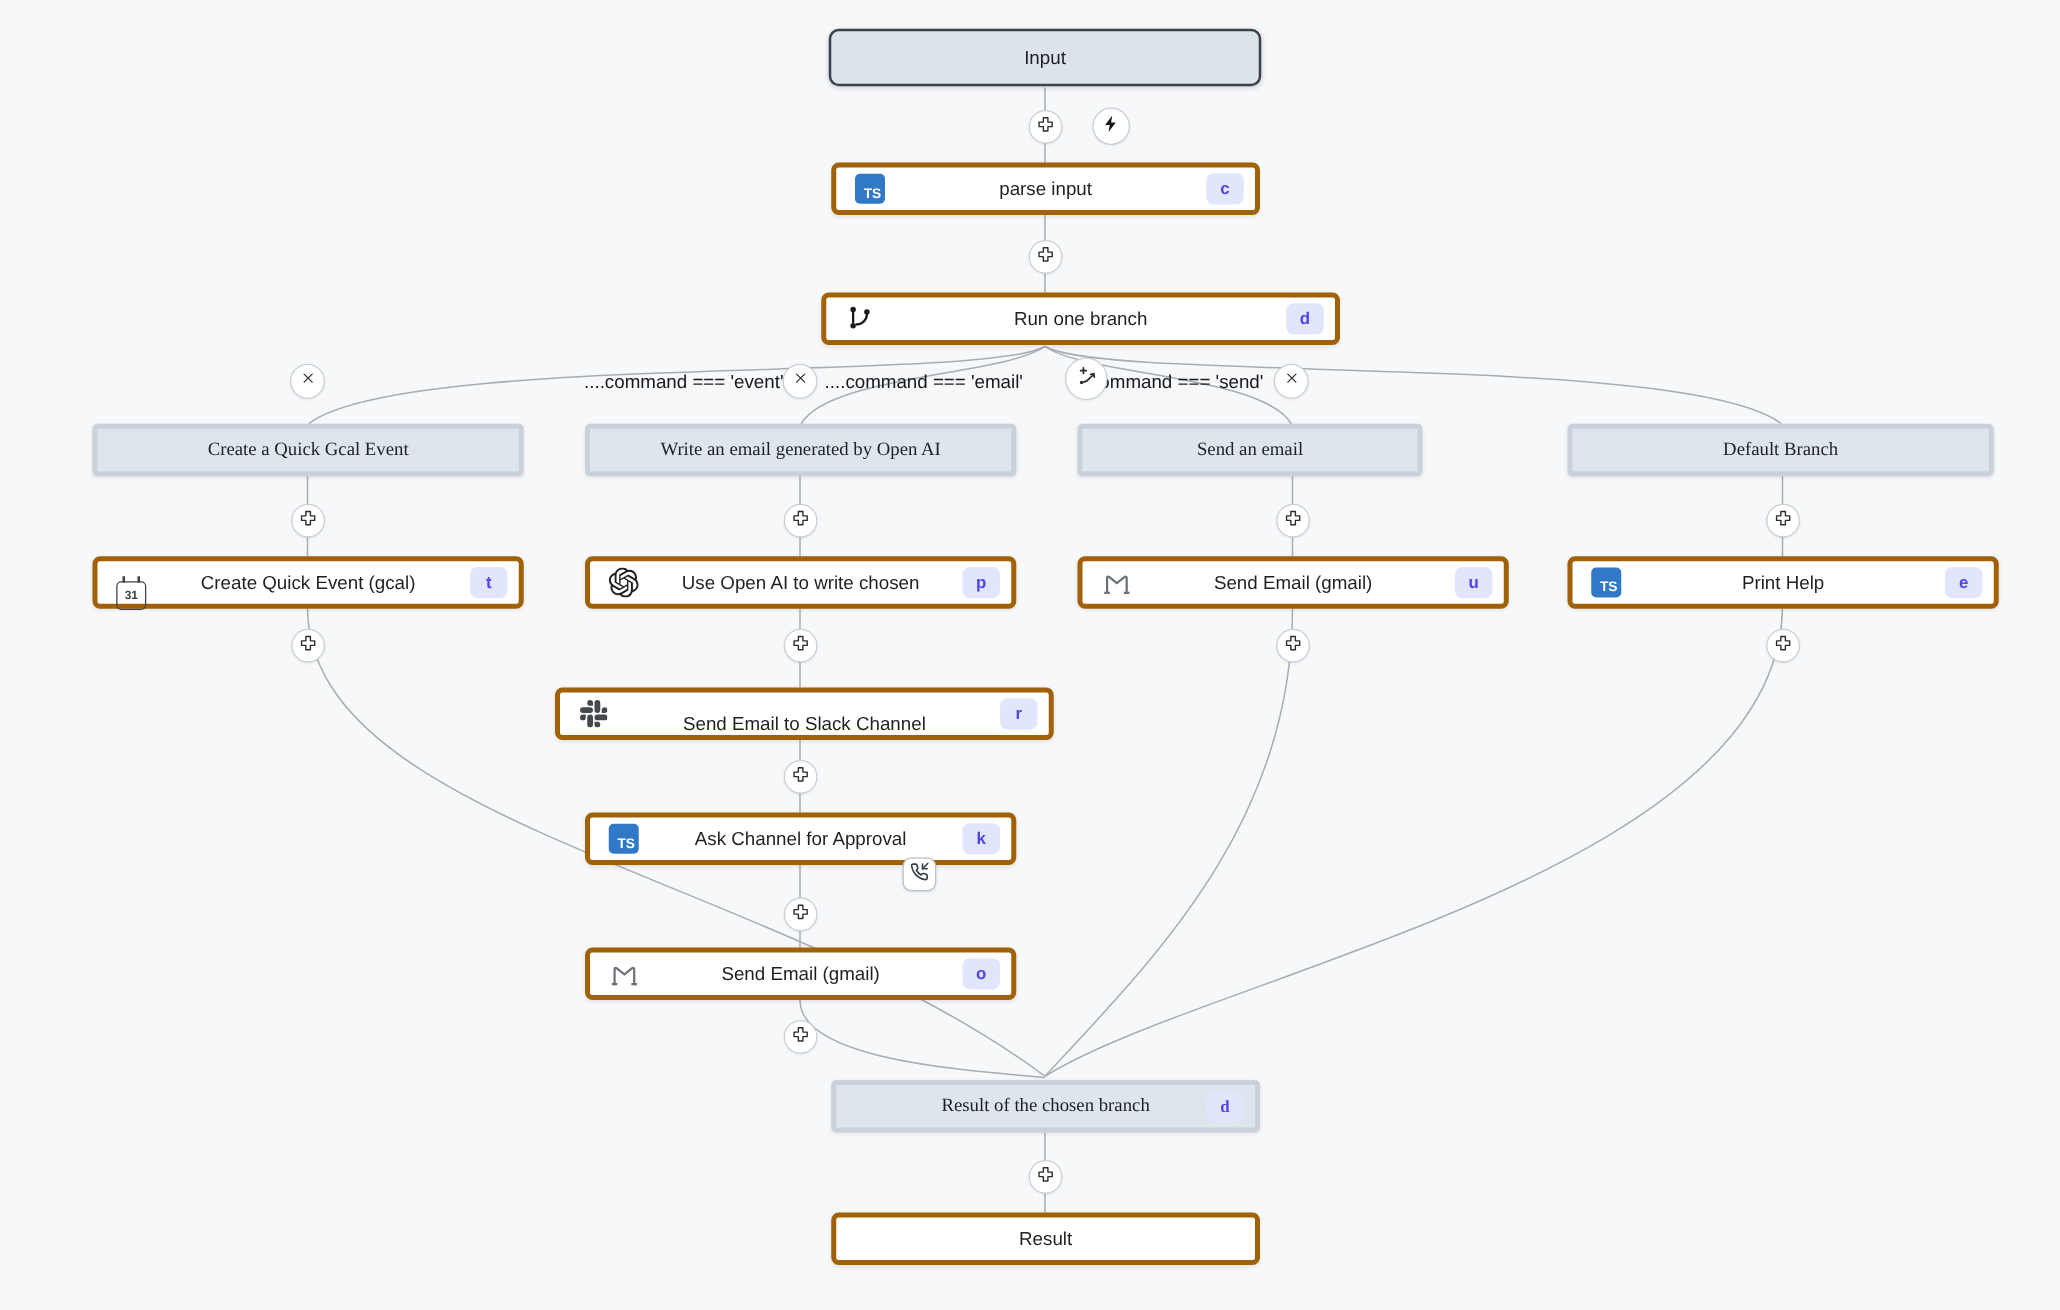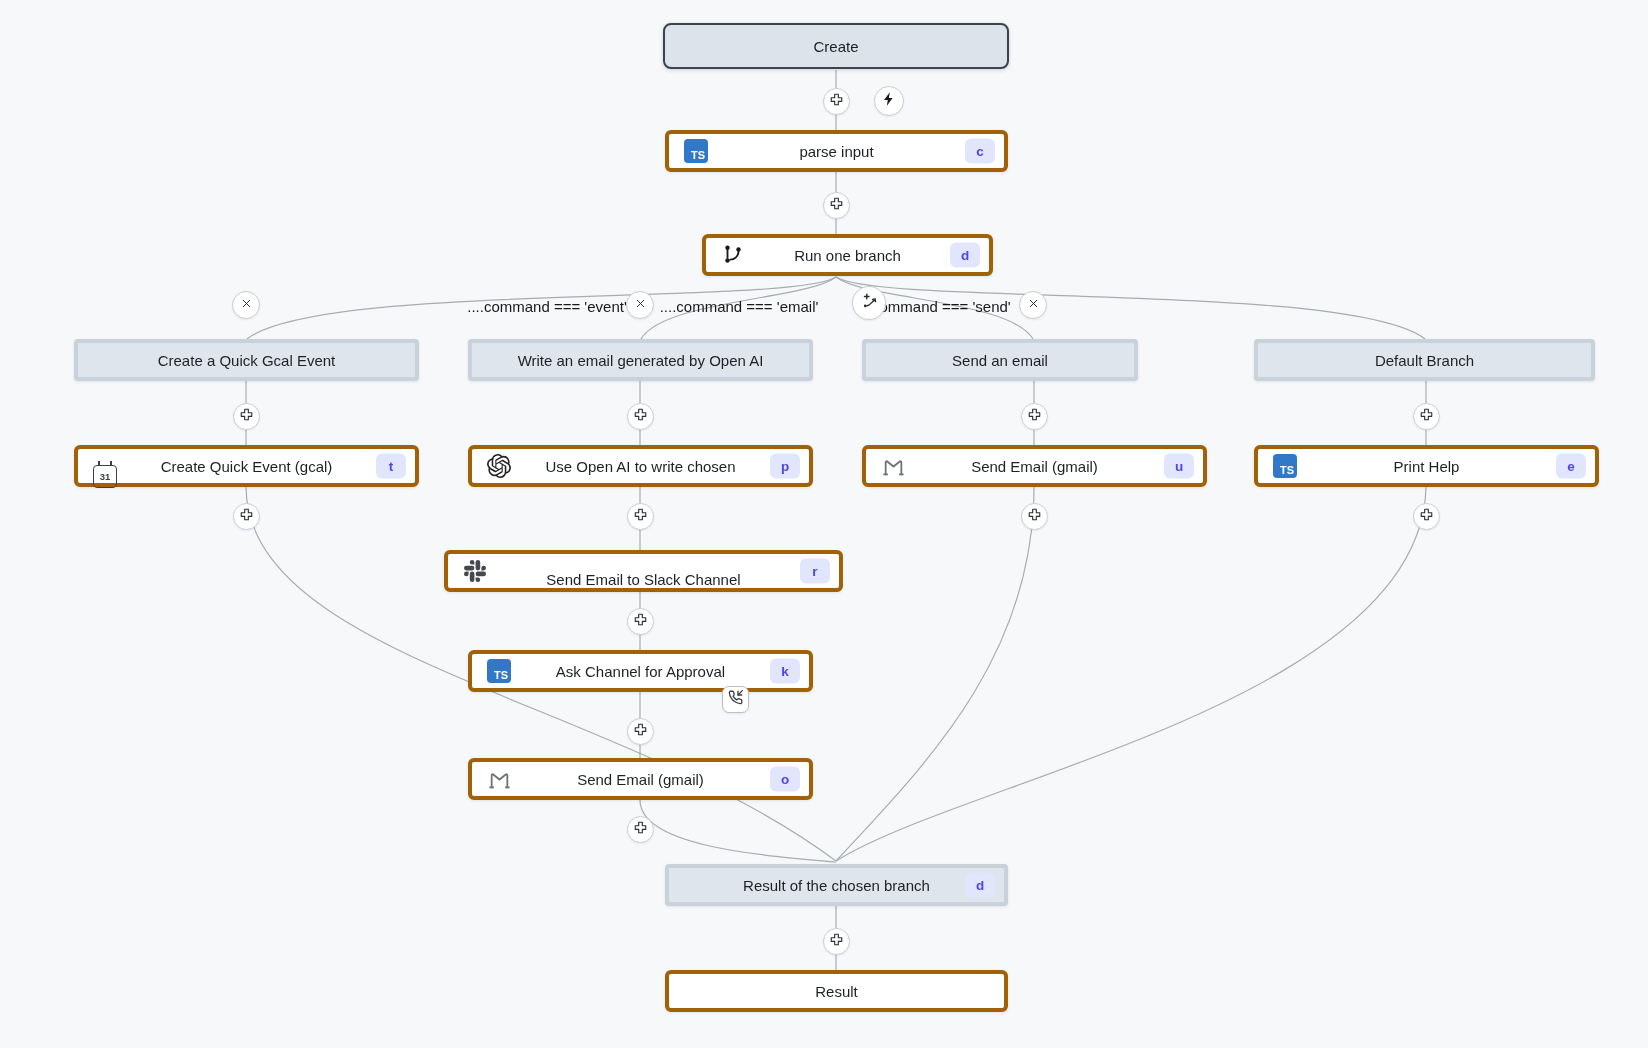--- a/index.html
+++ b/index.html
@@ -11,21 +11,21 @@
   }
   #edges{position:absolute;left:0;top:0;width:1648px;height:1048px;}
   .node{
     position:absolute;height:42px;background:#ffffff;
     border:4px solid #a16207;border-radius:6px;
     box-shadow:0 1px 3px rgba(30,40,50,.10);
     display:flex;align-items:center;font-size:15px;
     box-sizing:border-box;cursor:pointer;
   }
   .node-label{flex:1;text-align:center;padding:0 30px;white-space:nowrap;}
-  .start{background:#dee5ec;border-color:#c9d2db;border-radius:4px;}
+  .start{background:#dee5ec;border-color:#c9d2db;border-radius:4px;font-family:Liberation Serif, serif;}
   .input-sel{
     background:#dce3ea;border:2px solid #3a434d;border-radius:8px;height:46px;
     box-shadow:0 1px 4px rgba(30,40,50,.18);
   }
   .icon-left{position:absolute;left:14px;top:50%;transform:translateY(-50%);
     display:flex;align-items:center;justify-content:center;width:26px;height:26px;}
   .badge{
     position:absolute;right:9px;top:50%;transform:translateY(-50%);
     min-width:16px;height:25px;padding:0 7px;border-radius:6px;
     background:#e2e6fc;color:#4f46e5;font-weight:bold;font-size:13.5px;
@@ -91,21 +91,21 @@
   <path d="M640 800 C640 848 770 856 836 862"></path>
 
   <path d="M1034 487 C1034 660 920 770 836 861"></path>
 
   <path d="M1426 487 C1421 700 965 780 836 861"></path>
 
   <path d="M836 906 V970"></path>
 </svg>
 
 <div class="node input-sel" style="left:663px;top:23px;width:346px;">
-  <span class="node-label">Create</span>
+  <span class="node-label">Input</span>
 </div>
 
 <div class="circle-btn plus-btn" style="left:823px;top:88px;">
   <span>
     <svg width="15" height="15" viewBox="0 0 24 24">
         <path d="M9.1 3.6h5.8v5.5h5.5v5.8h-5.5v5.5H9.1v-5.5H3.6V9.1h5.5z" fill="#fff" stroke="#2a2e33" stroke-width="1.8" stroke-linejoin="round"></path>
       </svg>
   </span>
 </div>
 <div class="circle-btn bolt-btn" style="left:874px;top:86px;">
@@ -127,21 +127,21 @@
 </div>
 
 <div class="circle-btn plus-btn" style="left:823px;top:192px;">
   <span>
     <svg width="15" height="15" viewBox="0 0 24 24">
         <path d="M9.1 3.6h5.8v5.5h5.5v5.8h-5.5v5.5H9.1v-5.5H3.6V9.1h5.5z" fill="#fff" stroke="#2a2e33" stroke-width="1.8" stroke-linejoin="round"></path>
       </svg>
   </span>
 </div>
 
-<div class="node" style="left:702px;top:234px;width:291px;">
+<div class="node" style="left:657px;top:234px;width:415px;">
   <span class="icon-left">
     <svg width="22" height="22" viewBox="0 0 24 24" stroke="#17191c" stroke-width="2" fill="none" stroke-linecap="round">
       <line x1="6" y1="5" x2="6" y2="15"></line>
       <circle cx="18" cy="6" r="2.4" fill="#17191c" stroke="none"></circle>
       <circle cx="6" cy="18" r="2.4" fill="#17191c" stroke="none"></circle>
       <circle cx="6" cy="4" r="2.4" fill="#17191c" stroke="none"></circle>
       <path d="M18 8.5a9 9 0 0 1-9 8.5"></path>
     </svg>
   </span>
   <span class="node-label">Run one branch</span>

